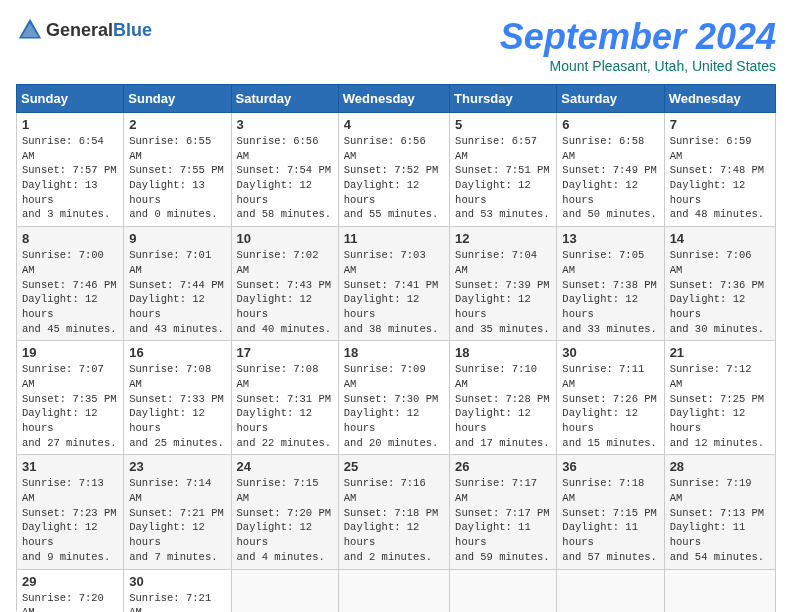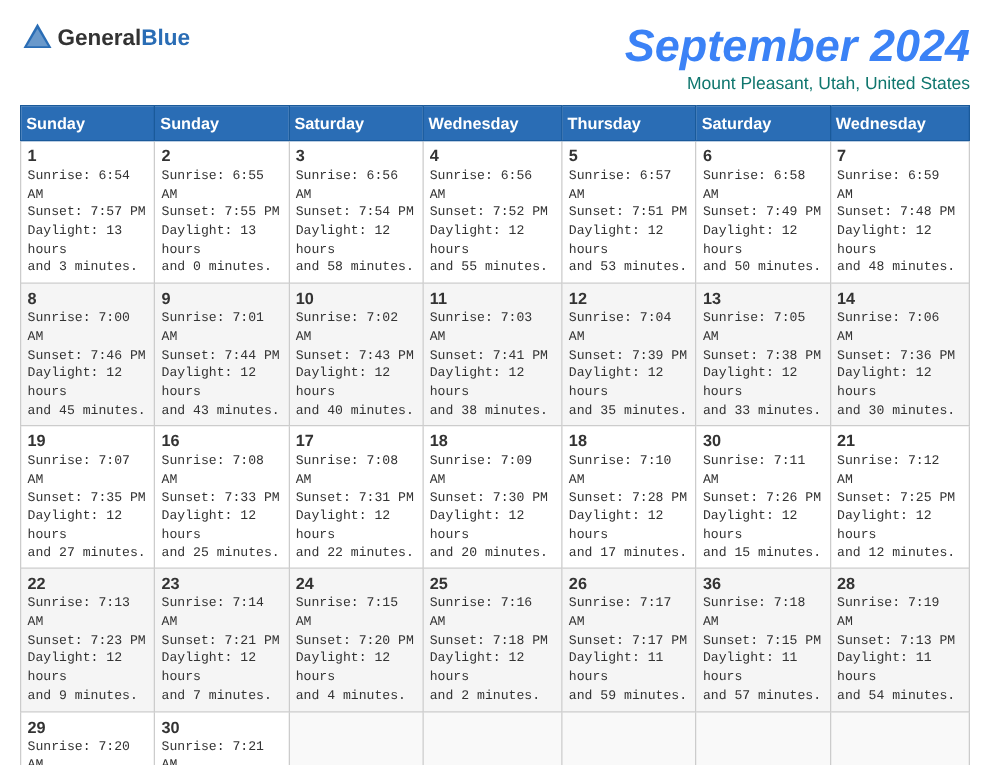--- a/index.html
+++ b/index.html
@@ -199,21 +199,21 @@
           <span class="day-num">30</span>
           <div class="day-detail">Sunrise: 7:11 AM<br>Sunset: 7:26 PM<br>Daylight: 12 hours<br>and 15 minutes.</div>
         </td>
         <td>
           <span class="day-num">21</span>
           <div class="day-detail">Sunrise: 7:12 AM<br>Sunset: 7:25 PM<br>Daylight: 12 hours<br>and 12 minutes.</div>
         </td>
       </tr>
       <tr>
         <td>
-          <span class="day-num">22</span>
+          <span class="day-num">31</span>
           <div class="day-detail">Sunrise: 7:13 AM<br>Sunset: 7:23 PM<br>Daylight: 12 hours<br>and 9 minutes.</div>
         </td>
         <td>
           <span class="day-num">23</span>
           <div class="day-detail">Sunrise: 7:14 AM<br>Sunset: 7:21 PM<br>Daylight: 12 hours<br>and 7 minutes.</div>
         </td>
         <td>
           <span class="day-num">24</span>
           <div class="day-detail">Sunrise: 7:15 AM<br>Sunset: 7:20 PM<br>Daylight: 12 hours<br>and 4 minutes.</div>
         </td>

